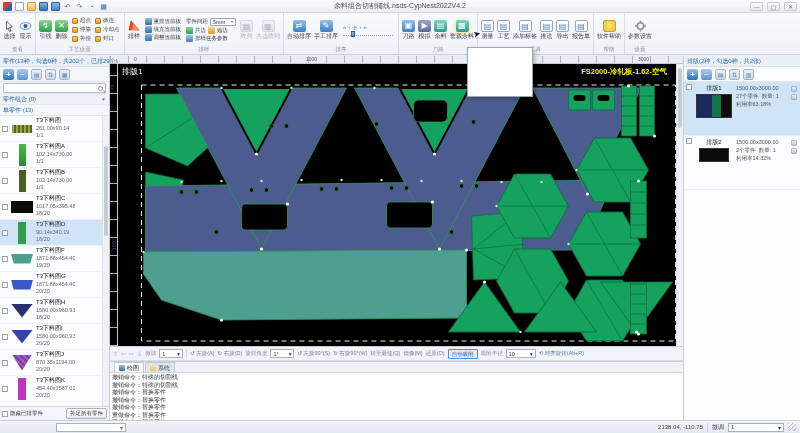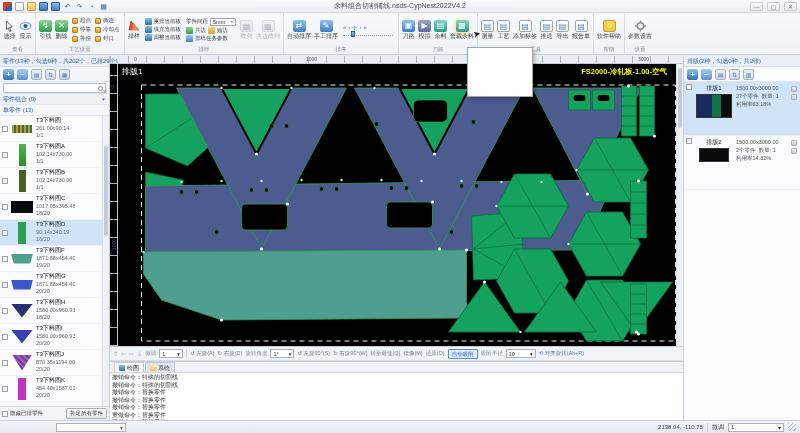--- a/index.html
+++ b/index.html
@@ -563,21 +563,21 @@
       <span style="left:196px;">1000</span>
       <span style="left:372px;">2000</span>
       <span style="left:528px;">3000</span>
     </div>
     <div class="canvaswrap">
       <div class="rulerleft">
         <span class="rl0">0</span>
         <span class="rl1000">1000</span>
       </div>
       <span class="sheetlabel">排版1</span>
-      <span class="matlabel">FS2000-冷轧板-1.00-空气</span>
+      <span class="matlabel">FS2000-冷轧板-1.62-空气</span>
 
       <svg width="551" height="282" viewBox="0 0 551 282" style="background:#000;flex:1;">
         <rect x="20" y="21" width="534" height="256" fill="none" stroke="#e8e8e8" stroke-width="1" stroke-dasharray="5 4"></rect>
 
         <g fill="#14a25e" stroke="#0c6e3f" stroke-width="0.8">
           <polygon points="24,30 108,30 108,64 66,102 24,84"></polygon>
           <polygon points="24,108 62,116 54,158 24,158"></polygon>
           <polygon points="26,160 54,160 26,186"></polygon>
         </g>
         <line x1="24" y1="84" x2="108" y2="30" stroke="#0c6e3f" stroke-width="0.8"></line>

